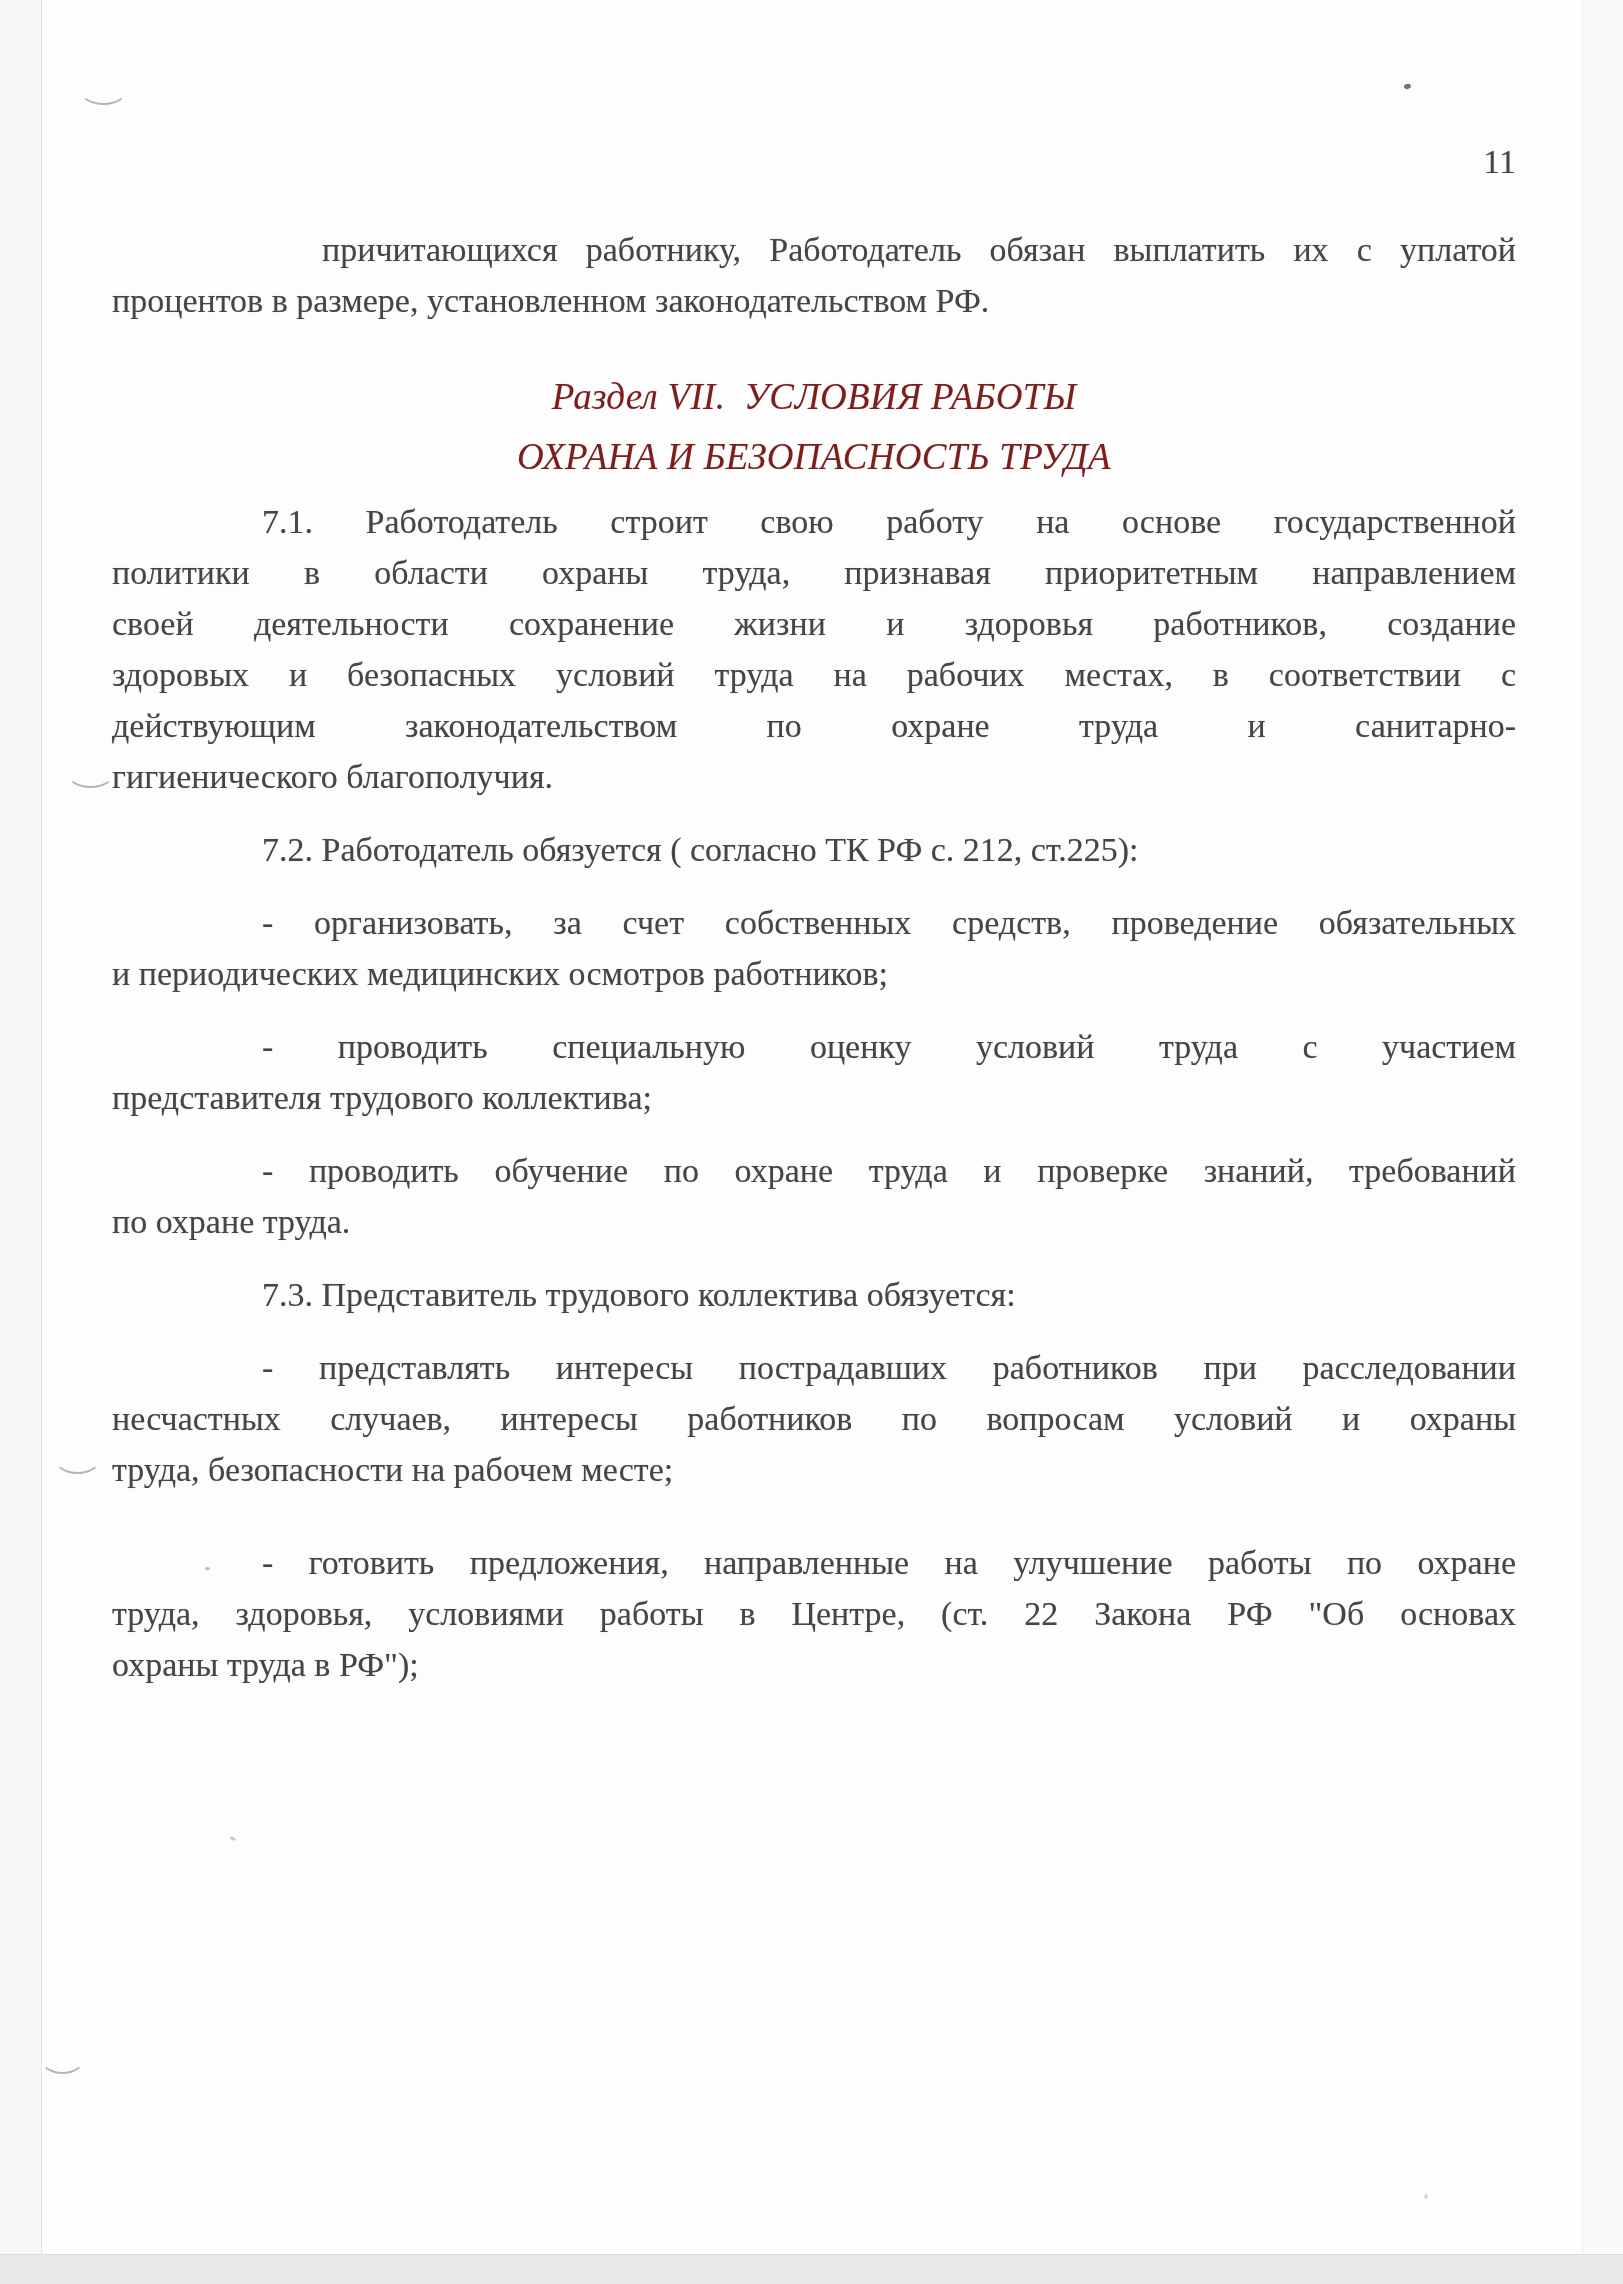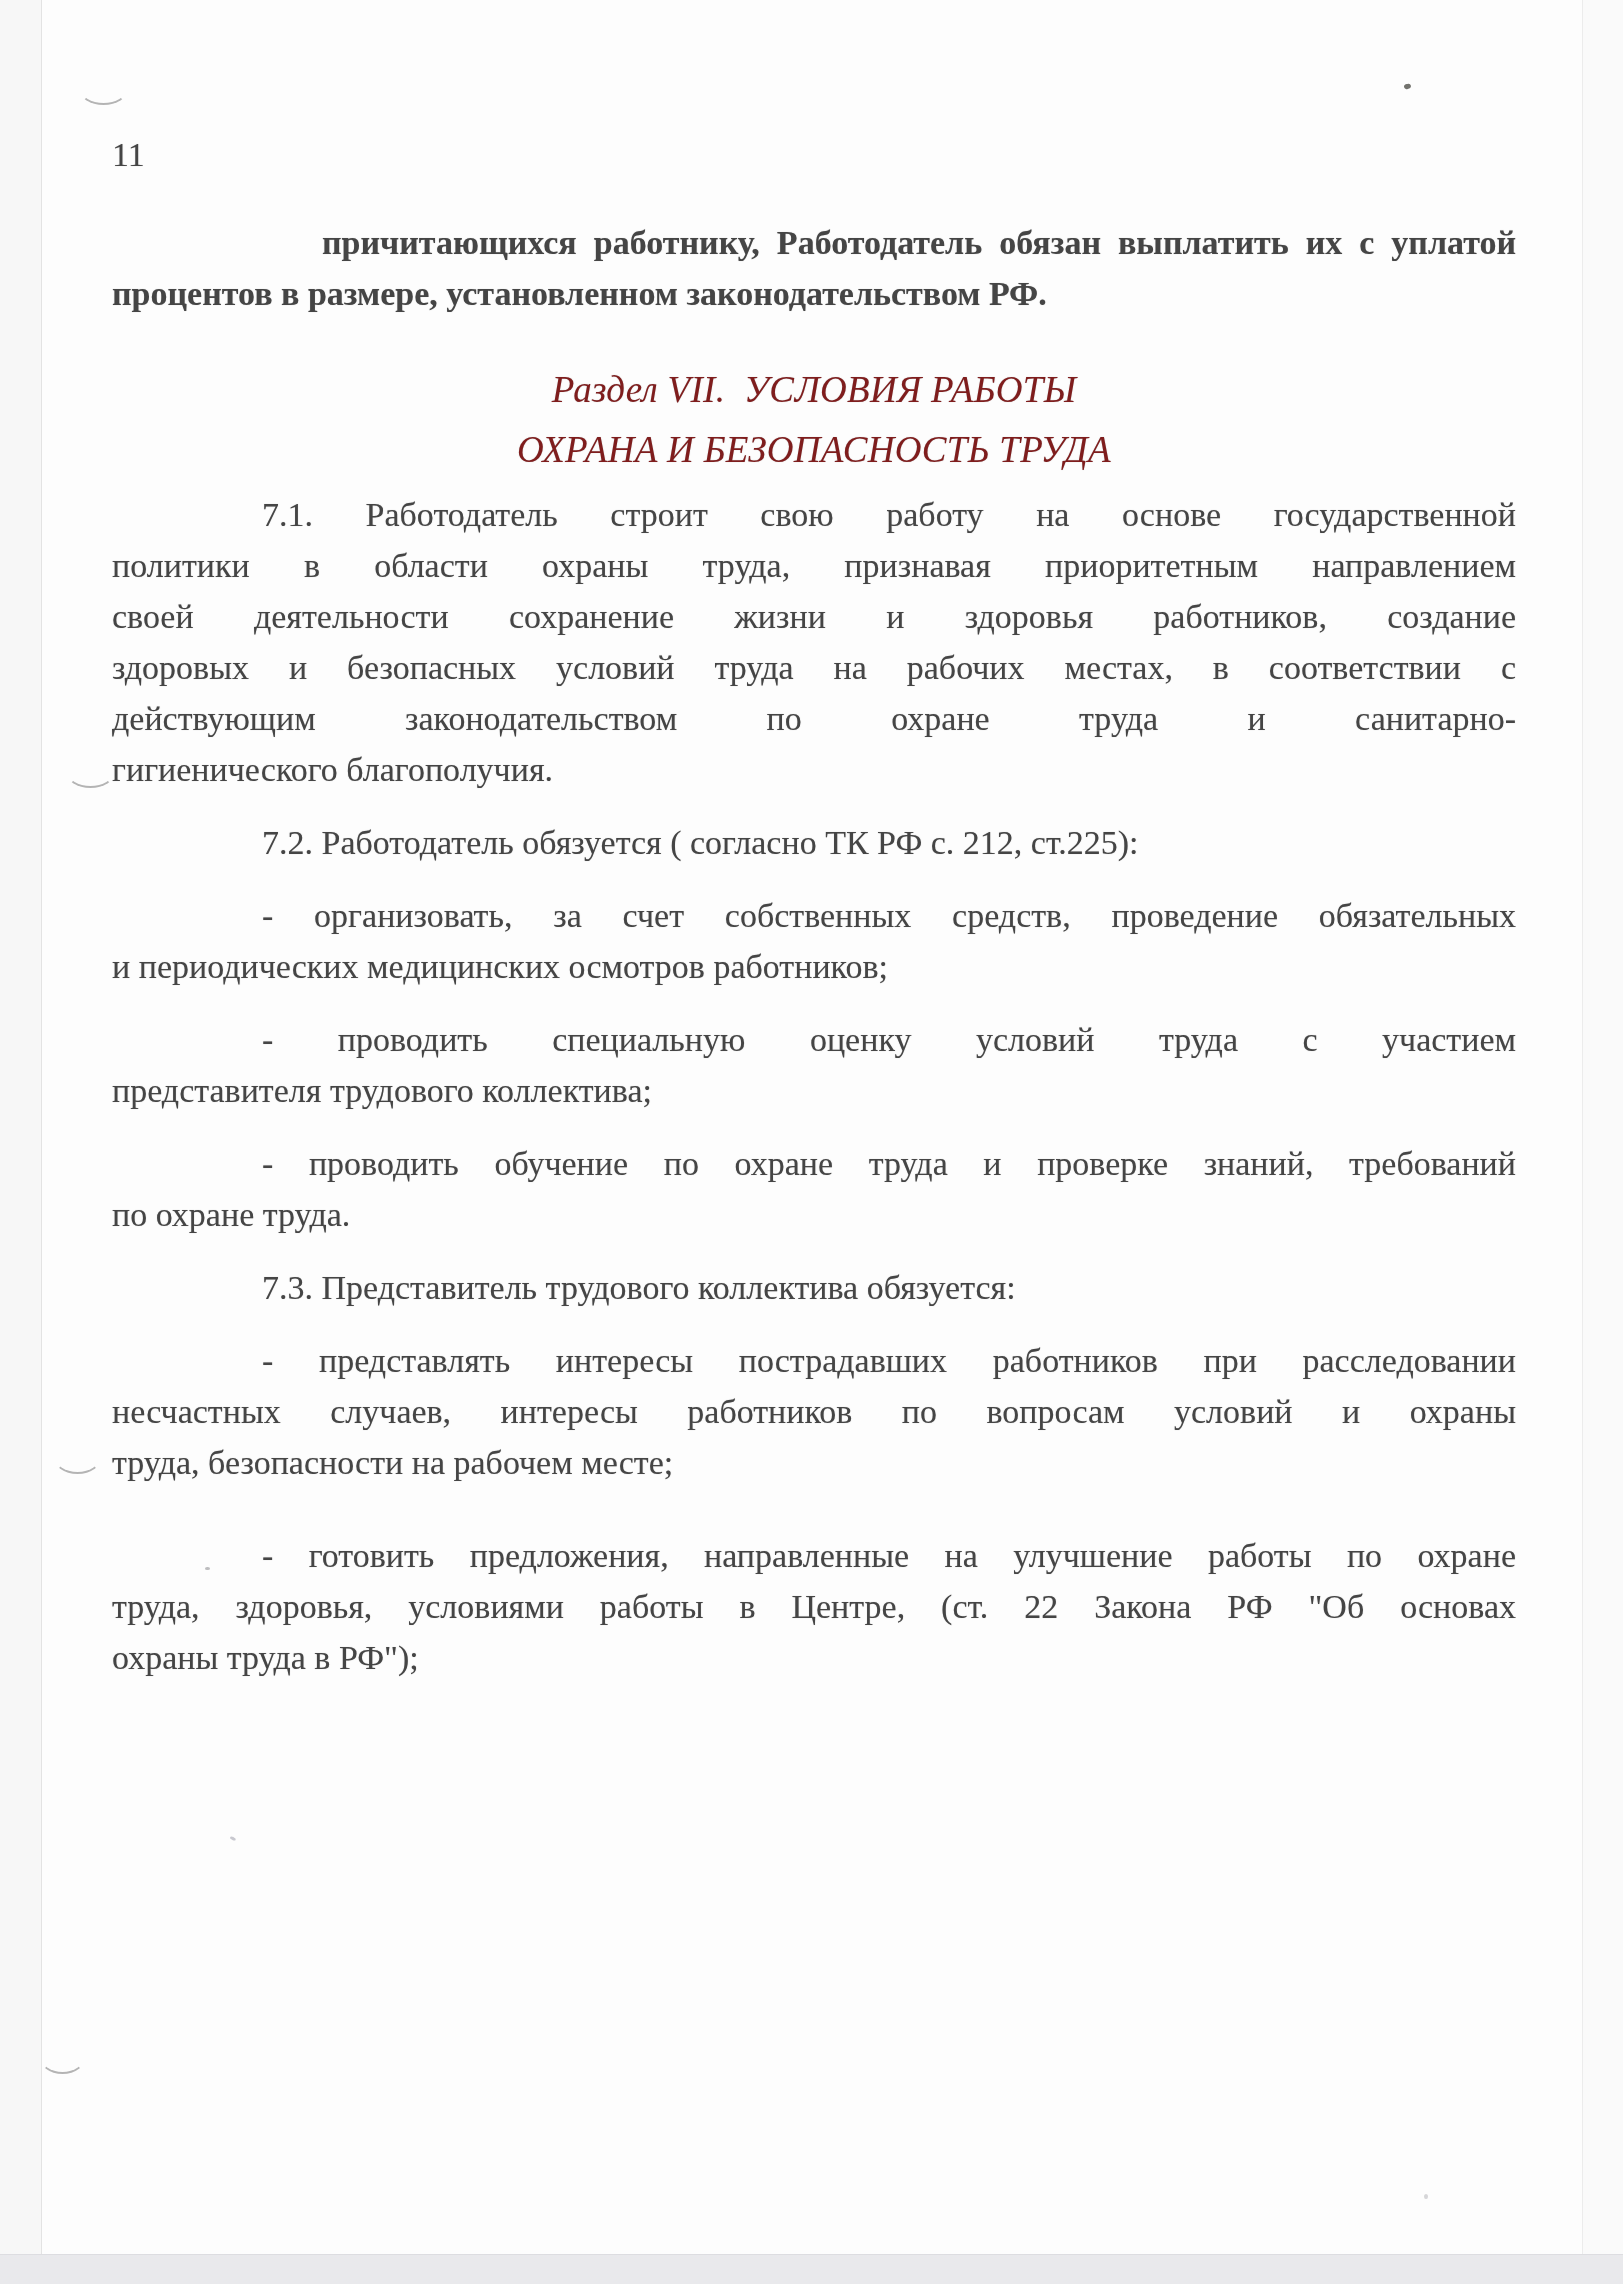--- a/index.html
+++ b/index.html
@@ -27,22 +27,22 @@
   .speck{position:absolute;border-radius:50%;}
   .sp1{left:1404px;top:84px;width:6.6px;height:5.2px;background:rgba(90,90,85,.85);transform:rotate(-15deg);}
   .sp2{left:205px;top:1567px;width:4.6px;height:3.3px;background:rgba(110,110,115,.45);}
   .sp3{left:230px;top:1837px;width:5.9px;height:2.6px;background:rgba(100,100,120,.35);transform:rotate(25deg);}
   .sp4{left:1424px;top:2194px;width:3.9px;height:5.2px;background:rgba(140,140,145,.35);}
   
   .content{position:absolute;left:112px;top:121px;width:1404px;
     font-size:34px;line-height:51px;color:#454545;
     text-shadow:0 0 1px rgba(90,90,90,.38);}
   .block{margin-top:22px;}
-  .block.page_number{margin-top:8px;margin-bottom:37px;text-align:left;}
-  .block[data-name="intro-paragraph"]{margin-top:0;font-weight:bold;}
+  .block.page_number{margin-top:15px;margin-bottom:37px;text-align:right;}
+  .block[data-name="intro-paragraph"]{margin-top:0;}
   .block[data-name="section-heading"]{margin-top:41px;}
   .block[data-name="clause-7-1"]{margin-top:9.2px;}
   .block[data-name="bullet-improve-proposals"]{margin-top:42px;}
   .line{text-align:justify;text-align-last:justify;}
   .line.lastline{text-align-last:left;}
   .block.ind .line.firstline{text-indent:150px;}
   .block[data-name="intro-paragraph"] .line.firstline{text-indent:210px;}
   .heading{font-weight:400;font-style:italic;font-size:37px;line-height:60px;
     color:#7f1d1d;letter-spacing:0.3px;}
   .heading .line{text-align:center;text-align-last:center;}

